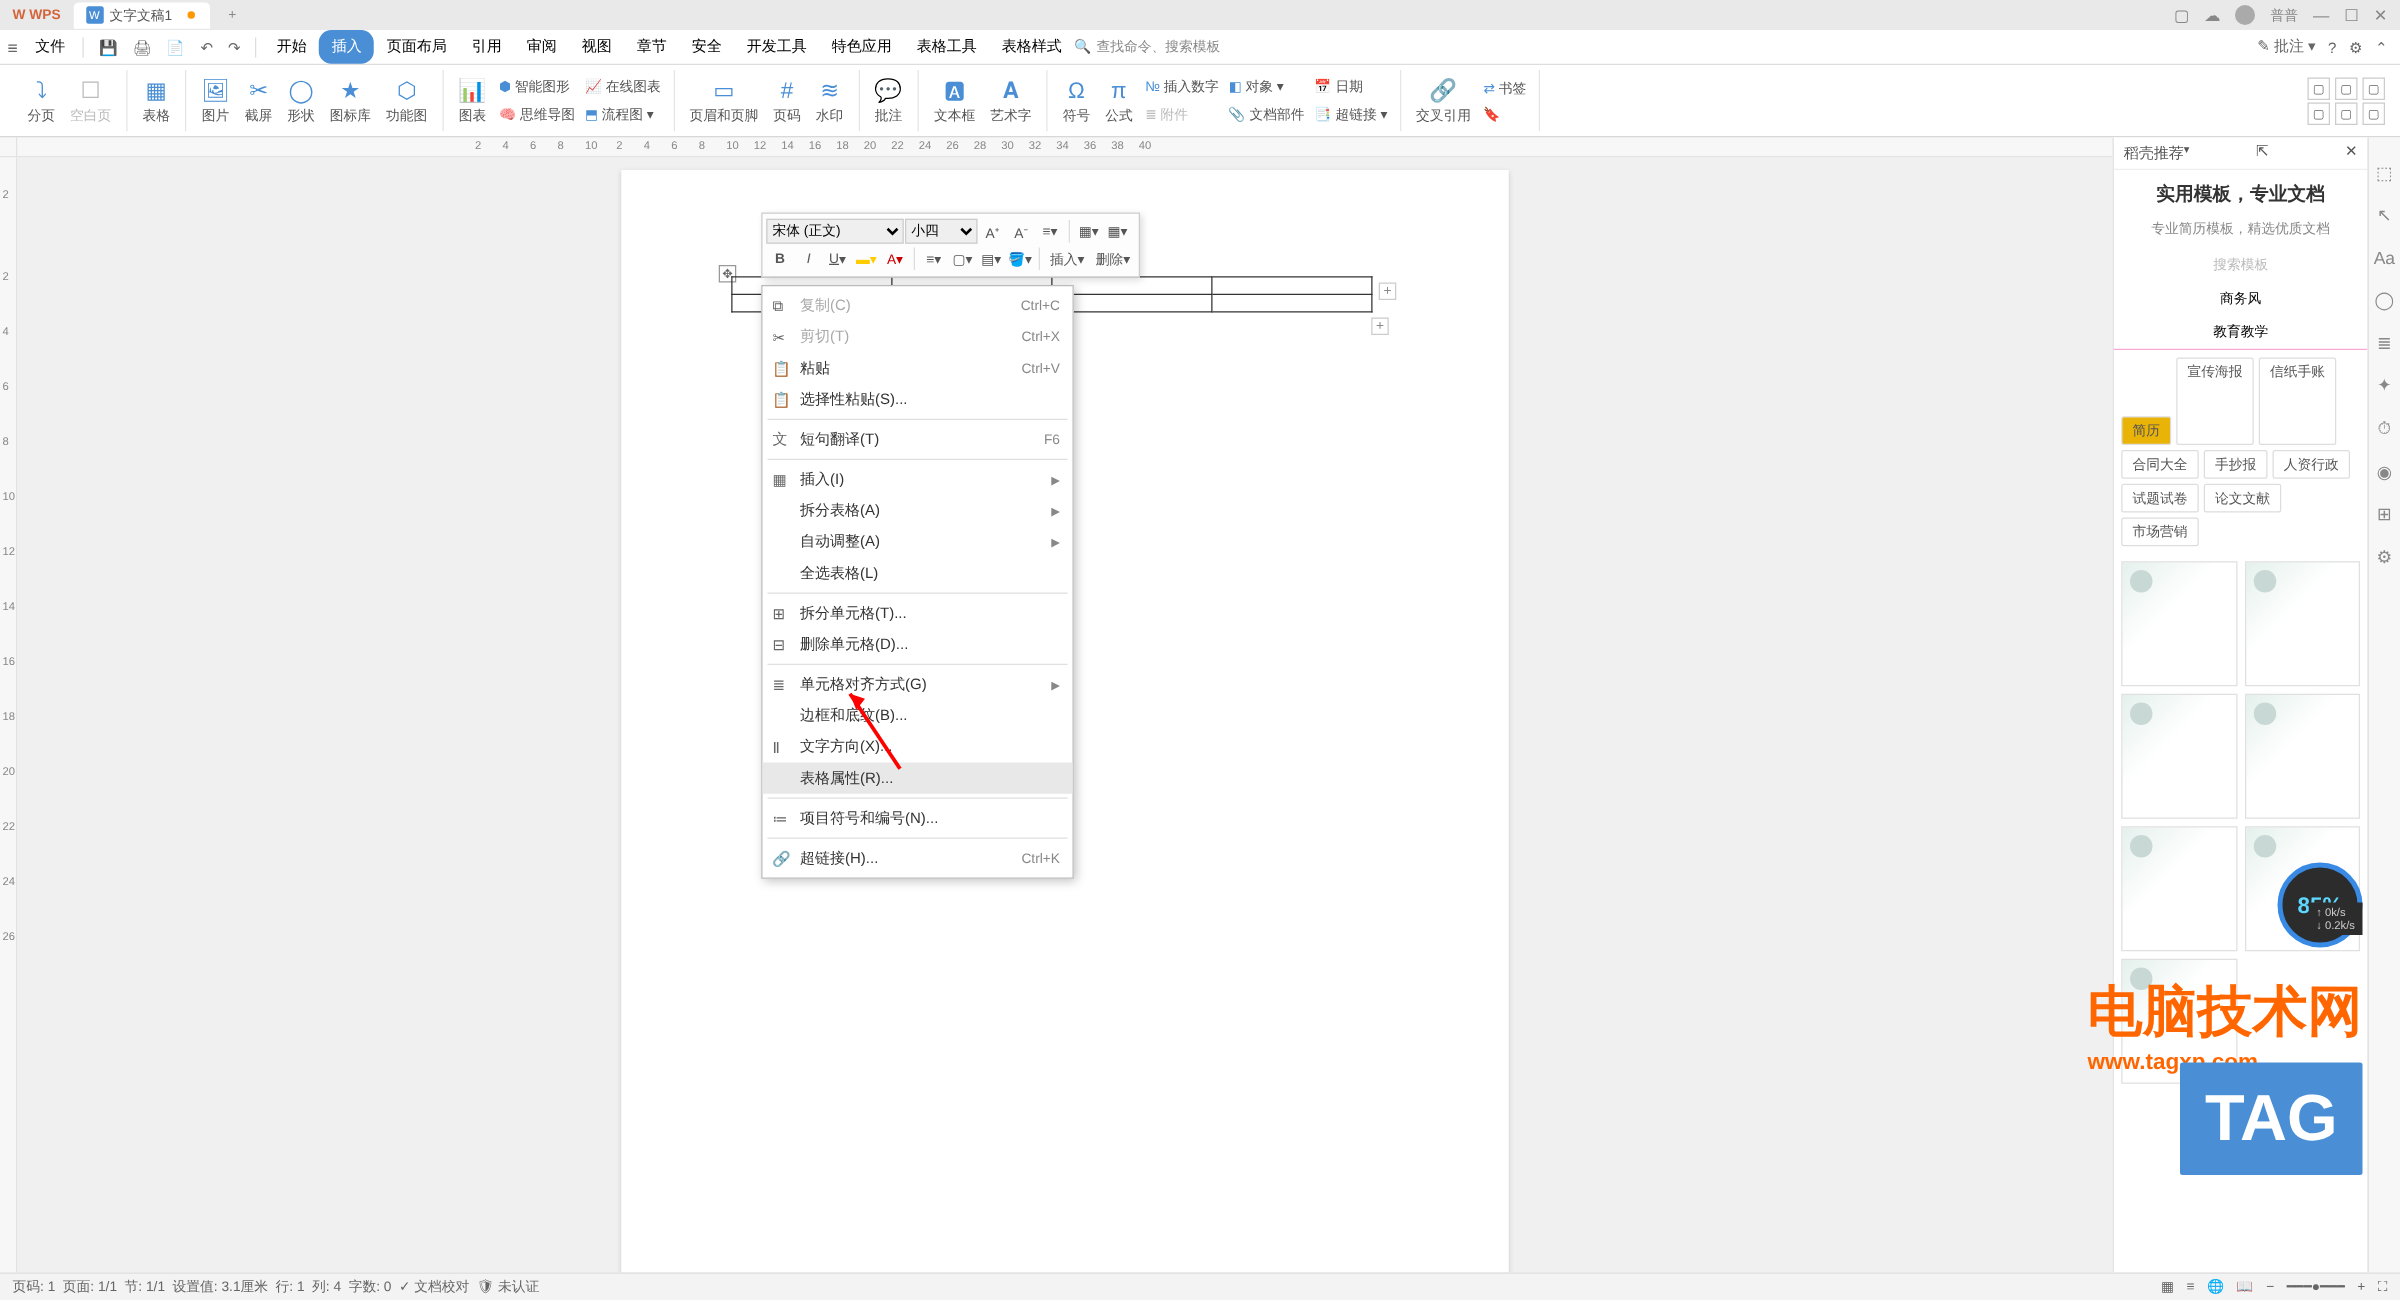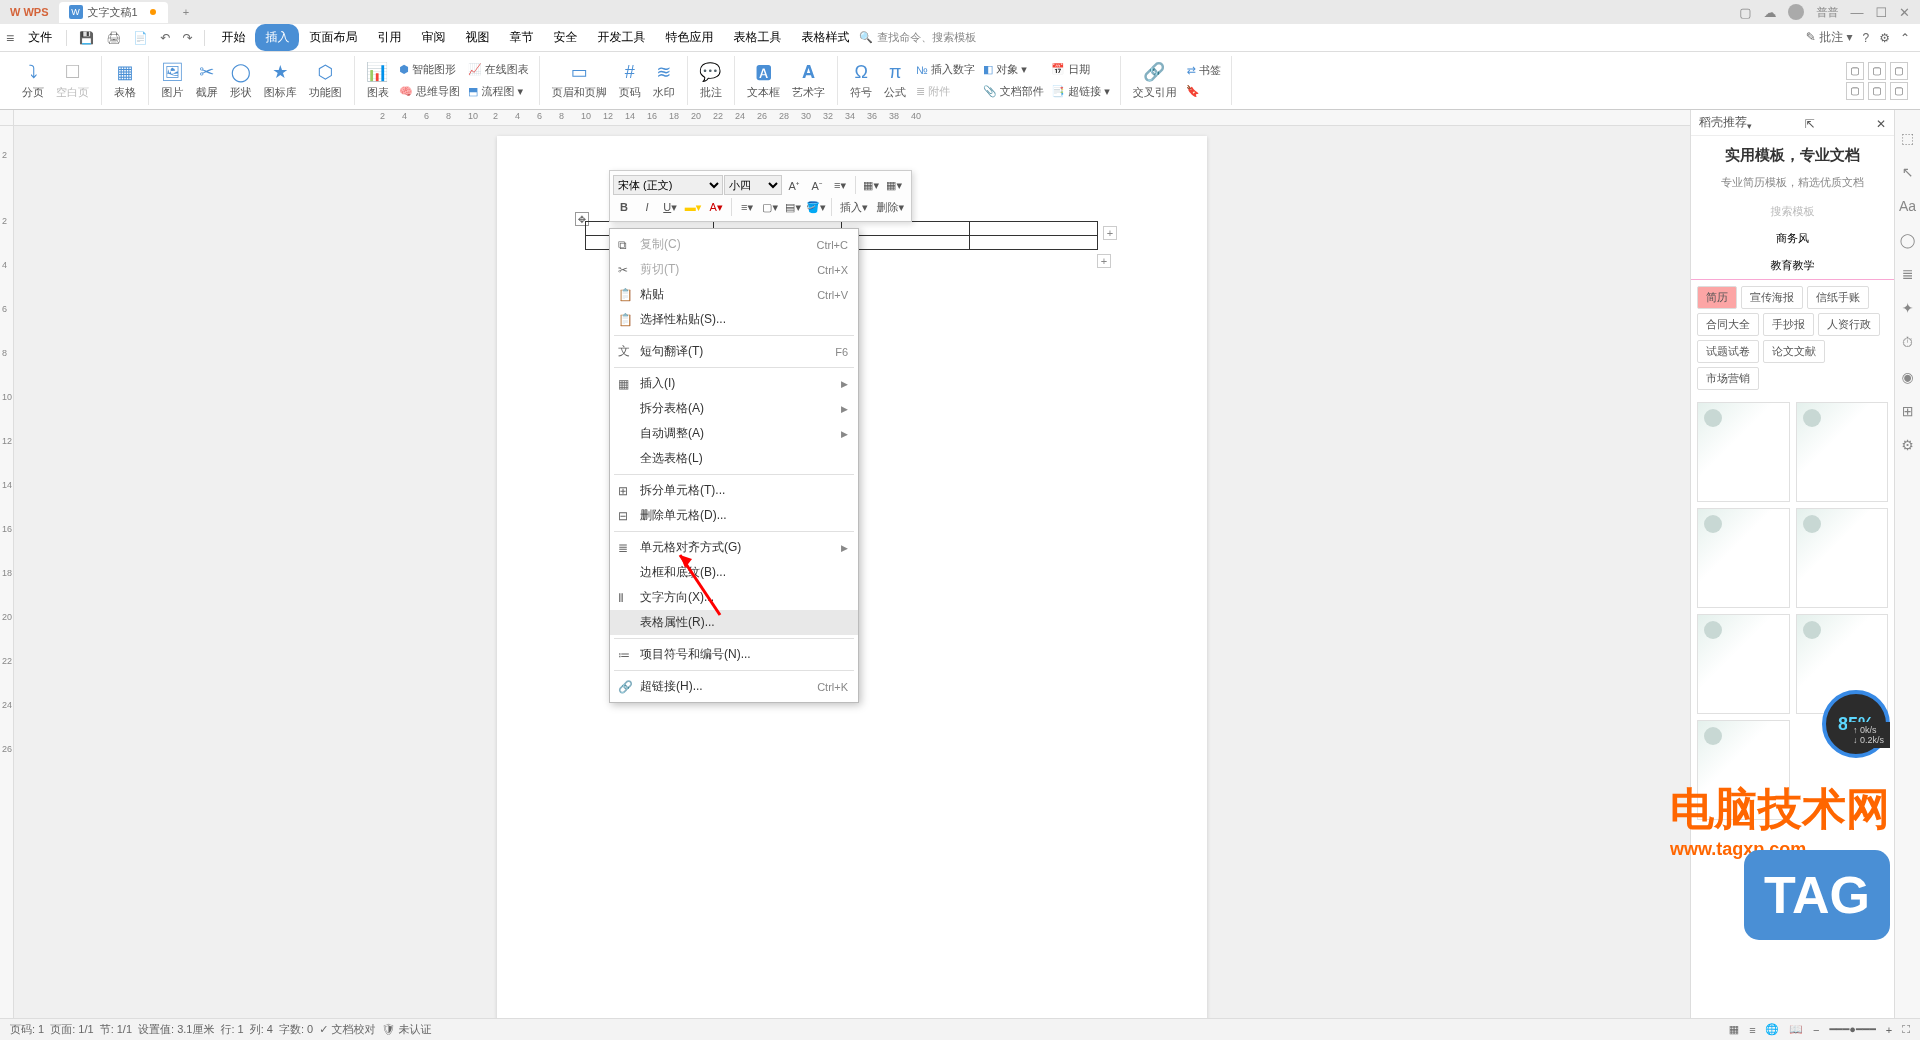--- a/index.html
+++ b/index.html
@@ -73,47 +73,47 @@
 .context-menu .item.disabled { color: #aaa; }
 .context-menu .item .mico { position: absolute; left: 8px; color: #666; font-size: 12px; }
 .context-menu .item .shortcut { margin-left: auto; color: #888; font-size: 11px; }
 .context-menu .item .arrow { margin-left: auto; color: #888; font-size: 9px; }
 .context-menu .sep { height: 1px; background: #e0e0e0; margin: 3px 4px; }
 .red-arrow { position:absolute; left:680px; top:555px; pointer-events:none; }
 .red-arrow svg { overflow: visible; }
 
 
 .right-sidebar { position: absolute; right: 26px; top: 110px; bottom: 22px; width: 204px; background: #fff; border-left: 1px solid #ddd; }
-.rs-header { display:flex; align-items:flex-end; padding:4px 8px; font-size:12px; color:#555; border-bottom:1px solid #eee;}
+.rs-header { display:flex; align-items:flex-start; padding:4px 8px; font-size:12px; color:#555; border-bottom:1px solid #eee;}
 .rs-header .close { margin-left:auto; cursor:pointer;}
 .rs-title { text-align: center; font-size: 15px; font-weight: bold; padding: 10px; color: #333; }
 .rs-subtitle { text-align: center; font-size: 11px; color: #888; margin-bottom: 8px; }
 .rs-tabs { display: flex; border-bottom: 1px solid #f9a8d4; flex-direction: column; }
 .rs-tabs .t { flex: 1; text-align: center; padding: 6px 0; font-size: 11px; cursor: pointer; }
 .rs-tabs .t.placeholder { color:#bbb; }
 .rs-tags { display: flex; flex-wrap: wrap; gap: 4px; padding: 6px; }
 .rs-tags .tag { border:1px solid #ddd; padding: 3px 8px; font-size: 11px; border-radius: 2px; cursor: pointer; color: #555; }
-.rs-tags .tag.active { background: #fca5a5; }
+.rs-tags .tag.active { background: #eab308; margin-top: 47px; }
 .rs-templates { display: grid; grid-template-columns: 1fr 1fr; gap: 6px; padding: 6px; }
 .rs-templates .tmpl { height: 100px; background: linear-gradient(135deg,#e4f0ec 0%,#fff 40%); border: 1px solid #e0e0e0; cursor: pointer; position: relative; }
 .rs-templates .tmpl::before { content:""; position:absolute; left:6px; top:6px; width:18px; height:18px; background:#c8d8d4; border-radius:50%;}
 .rs-recent-badge { position:absolute; left:6px; bottom:6px; background:#555;color:#fff;font-size:10px;padding:1px 4px;}
 
 
 .icon-strip { position:absolute; right:0; top:110px; bottom:22px; width:26px; background:#f7f7f7; border-left:1px solid #ddd; display:flex; flex-direction:column; align-items:center; padding-top:20px; gap:18px;}
 .icon-strip span { color:#888; font-size:14px; cursor:pointer;}
 
 
 .statusbar { position: absolute; left: 0; right: 0; bottom: 0; height: 22px; background: #f3f3f3; border-top: 1px solid #ddd; display: flex; align-items: center; font-size: 11px; color: #666; padding: 0 10px; gap: 6px; }
 .statusbar .right { margin-left: auto; display: flex; gap: 10px; align-items: center; }
 
 
 .watermark { position: absolute; right: 30px; bottom: 180px; font-size: 44px; font-weight: bold; color: #ff6600; font-family: "SimHei", sans-serif; pointer-events:none; }
 .watermark .url { font-size: 18px; color: #ff6600; display:block;font-weight:bold;}
-.tag-badge { position:absolute; right:30px; bottom:100px; background:#4a8fd5; color:#fff; font-size:52px; font-weight:bold; padding:15px 20px; border-radius:15px; pointer-events:none; font-family:Arial;}
+.tag-badge { position:absolute; right:30px; bottom:100px; background:#4a8fd5; color:#fff; font-size:52px; font-weight:bold; padding:15px 20px; border-radius:2px; pointer-events:none; font-family:Arial;}
 .speed-widget { position:absolute; right:30px; bottom:282px; width:68px; height:68px; border-radius:50%; background:#2c2c2c;color:#5dd8ff;display:flex;flex-direction:column;align-items:center;justify-content:center;font-size:11px;pointer-events:none;border:4px solid #388ae5;}
 .speed-widget .pct{font-size:18px;font-weight:bold;}
 .speed-meta{position:absolute; right:30px; bottom:292px; font-size:9px;color:#ccc; background:#2c2c2c;padding:3px 6px;pointer-events:none;}
 </style>
 </head>
 <body>
 
 <div class="titlebar">
   <span class="wps-logo">W <span>WPS</span></span>
   <div class="tab">

